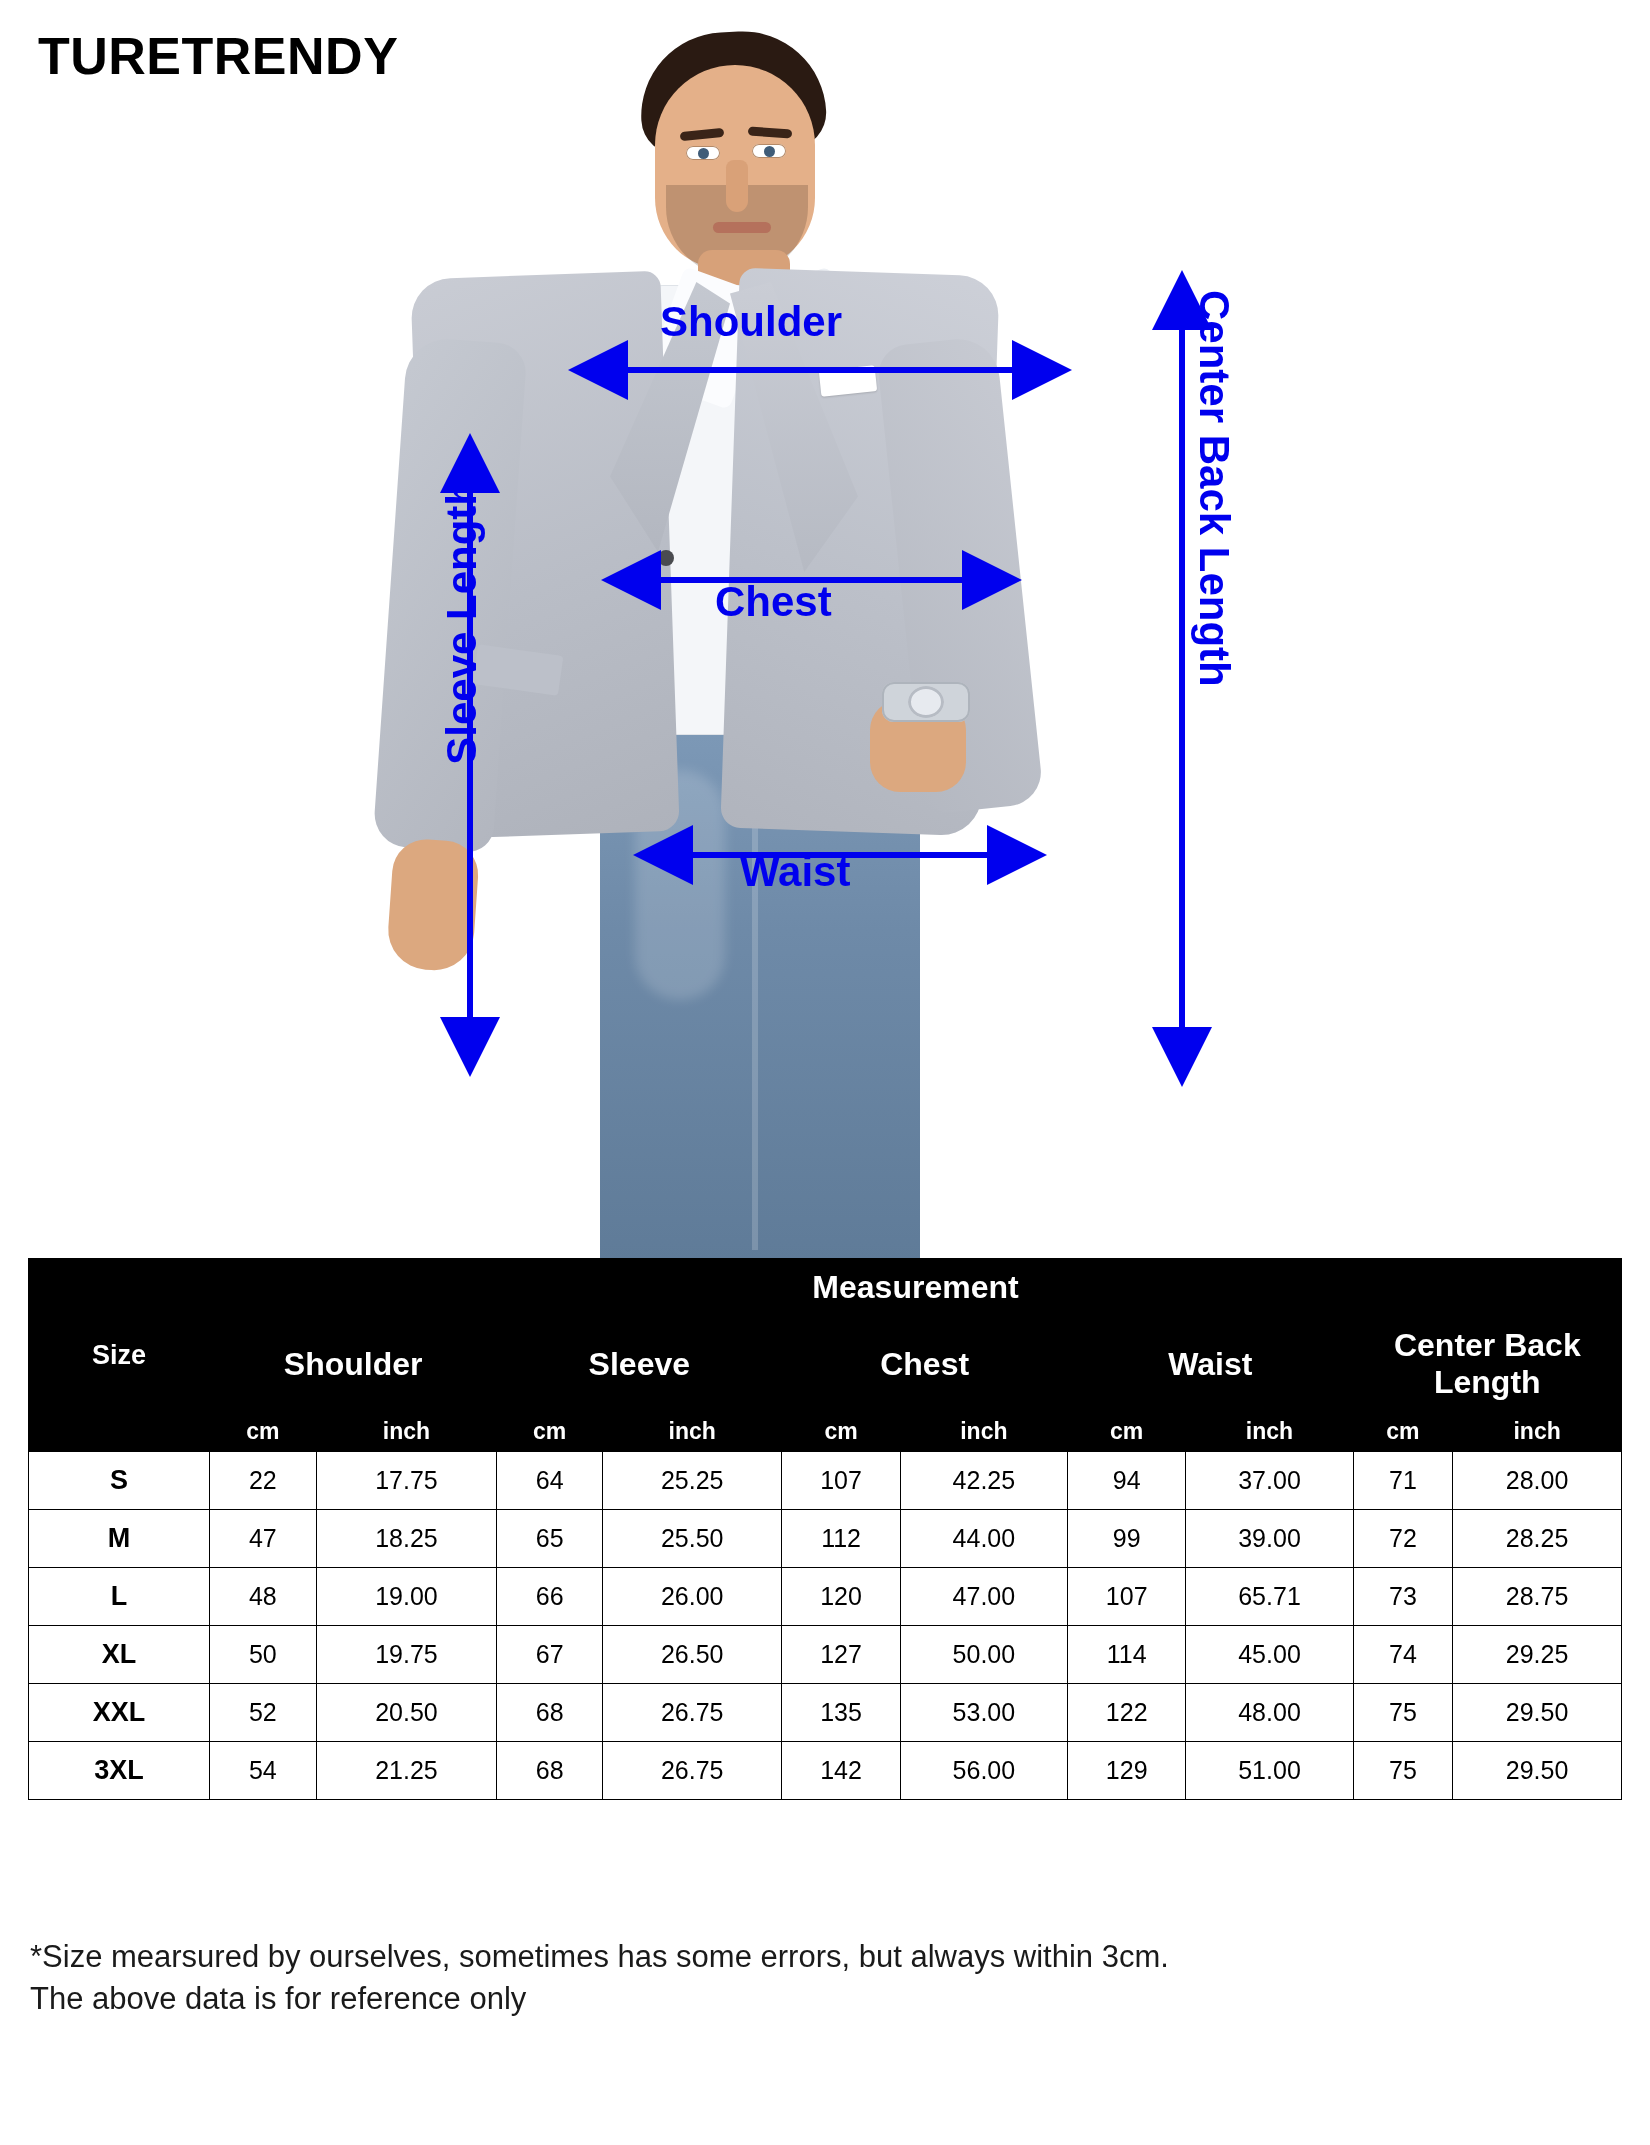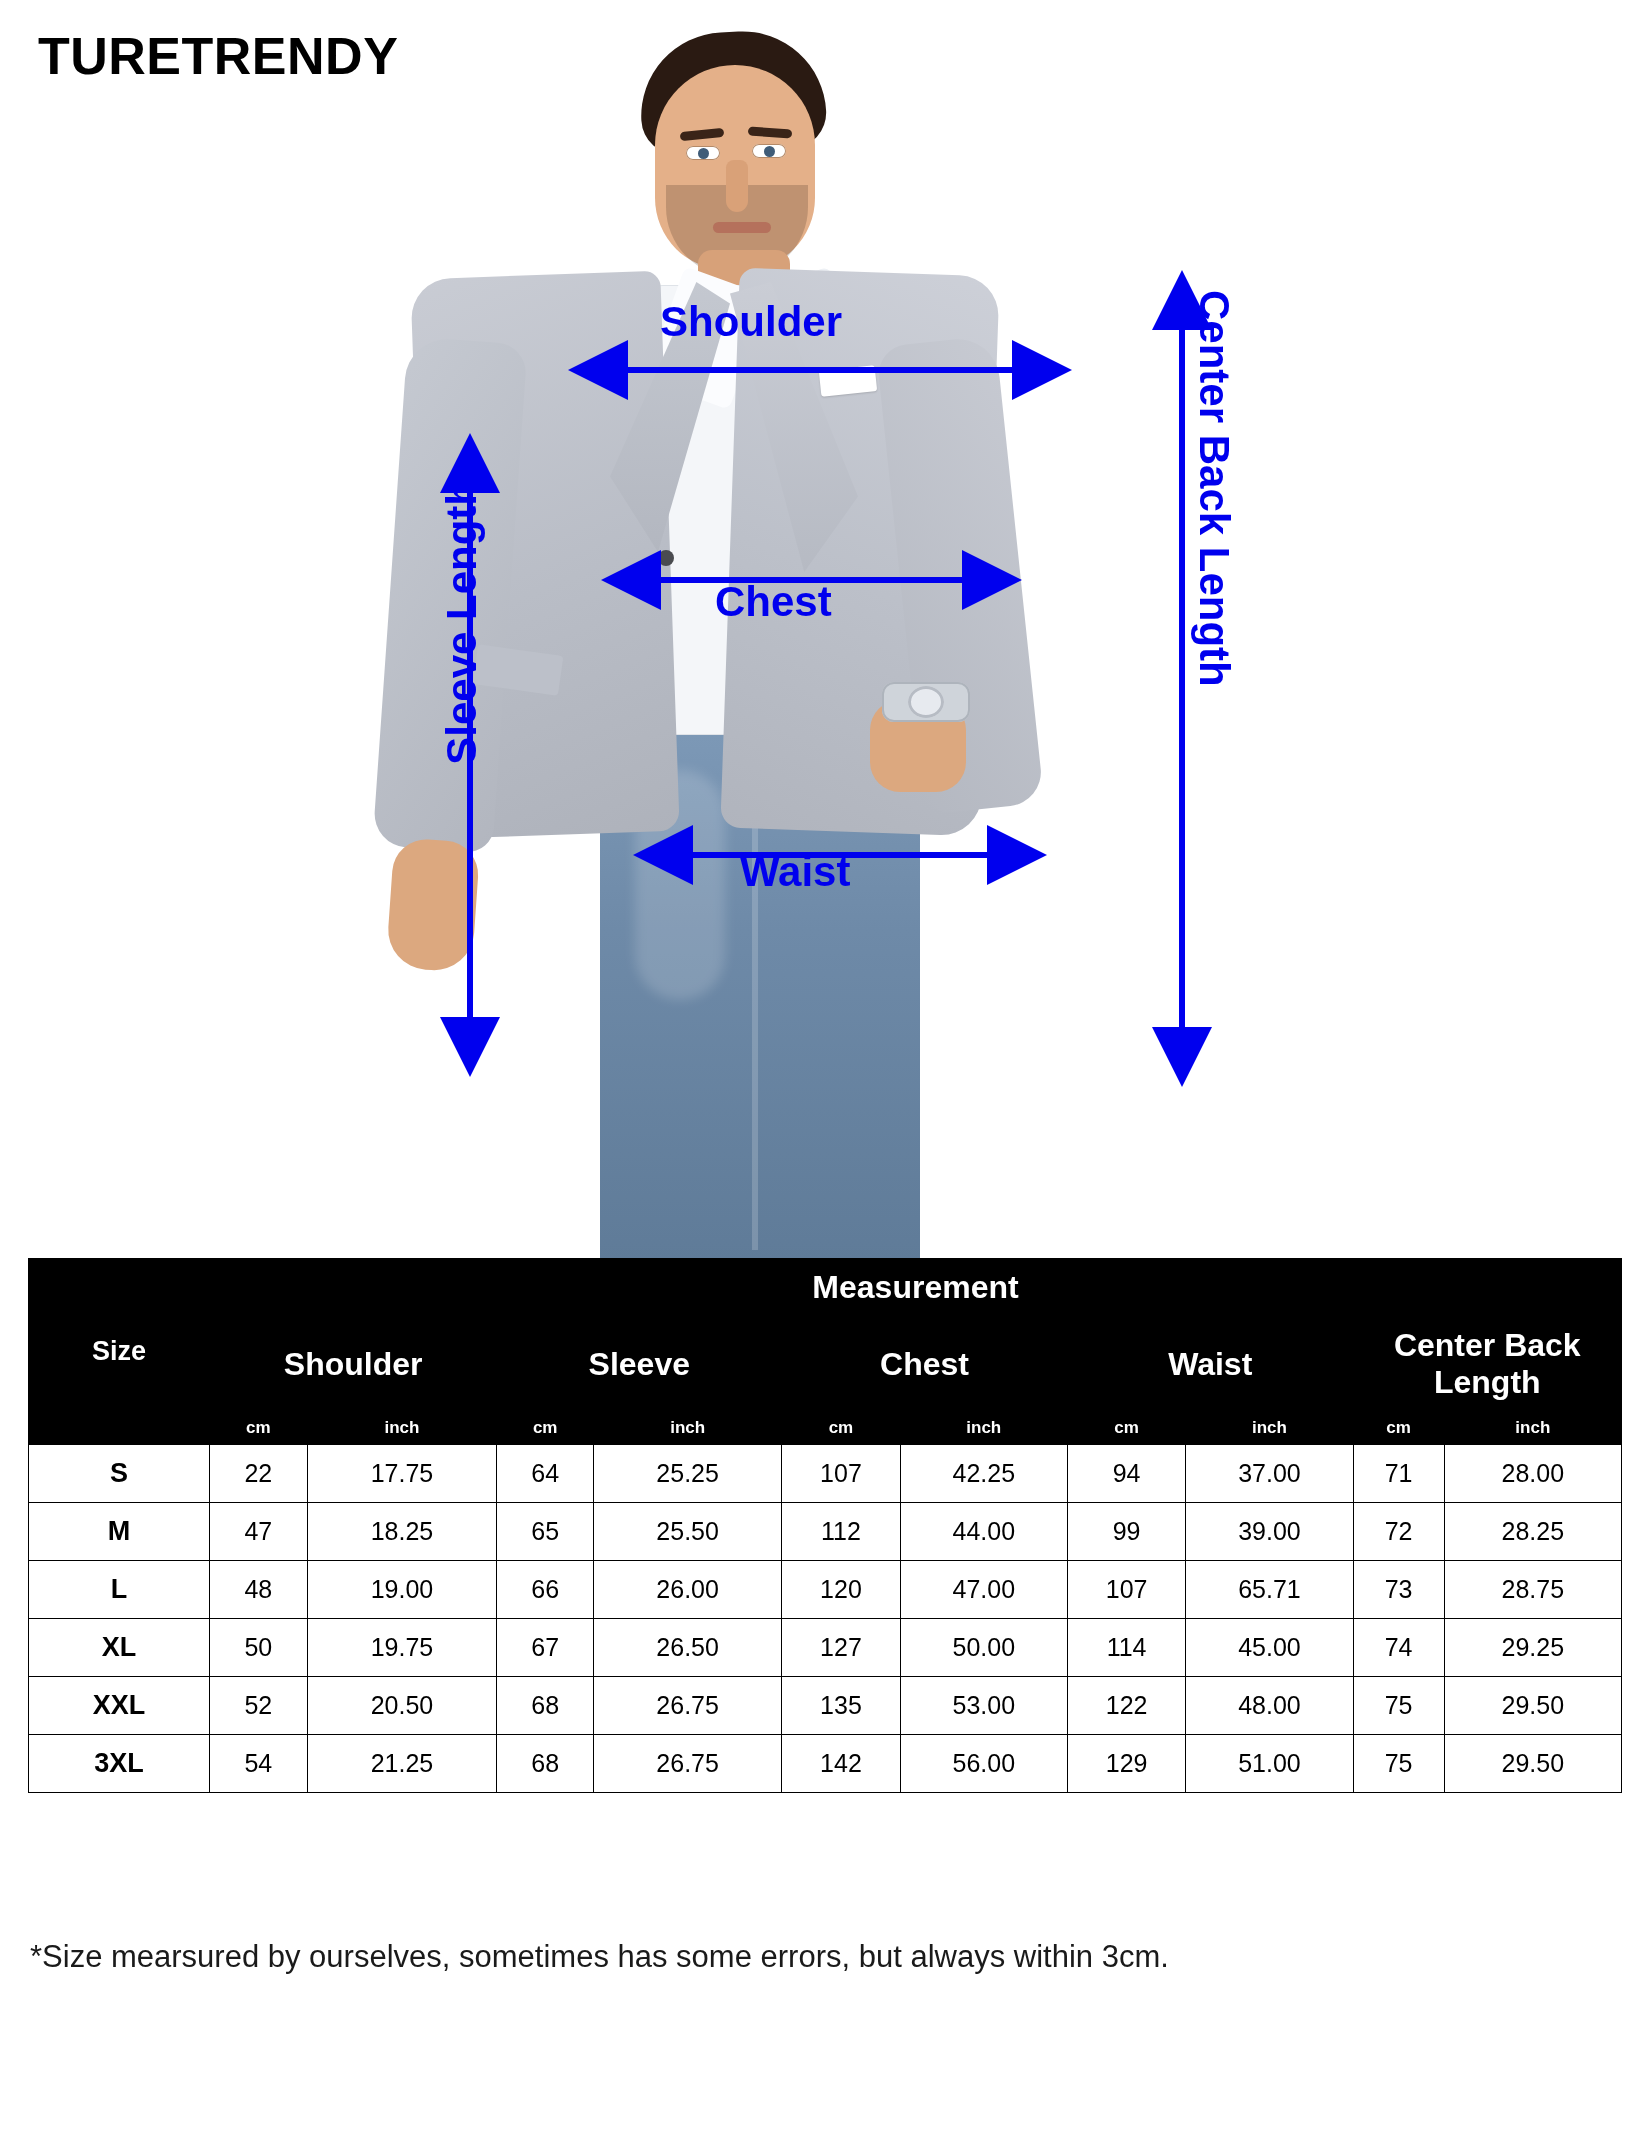--- a/index.html
+++ b/index.html
@@ -154,21 +154,21 @@
     vertical-align: middle;
   }
   table.size-table thead th {
     background: #000;
     color: #fff;
     font-size: 32px;
     font-weight: bold;
     padding: 10px 4px;
   }
   table.size-table thead th.unit {
-    font-size: 17px;
+    font-size: 23px;
     font-weight: bold;
     padding: 6px 4px;
   }
   table.size-table thead th.size-head {
     font-size: 27px;
   }
   table.size-table tbody td {
     background: #fff;
     color: #000;
     font-size: 25px;
@@ -372,13 +372,14 @@
       <td>129</td>
       <td>51.00</td>
       <td>75</td>
       <td>29.50</td>
     </tr>
   </tbody>
 </table>
 
 <div class="footnote">
   <div>*Size mearsured by ourselves, sometimes has some errors, but always within 3cm.</div>
+  <div>The above data is for reference only</div>
 </div>
 
 </body></html>

